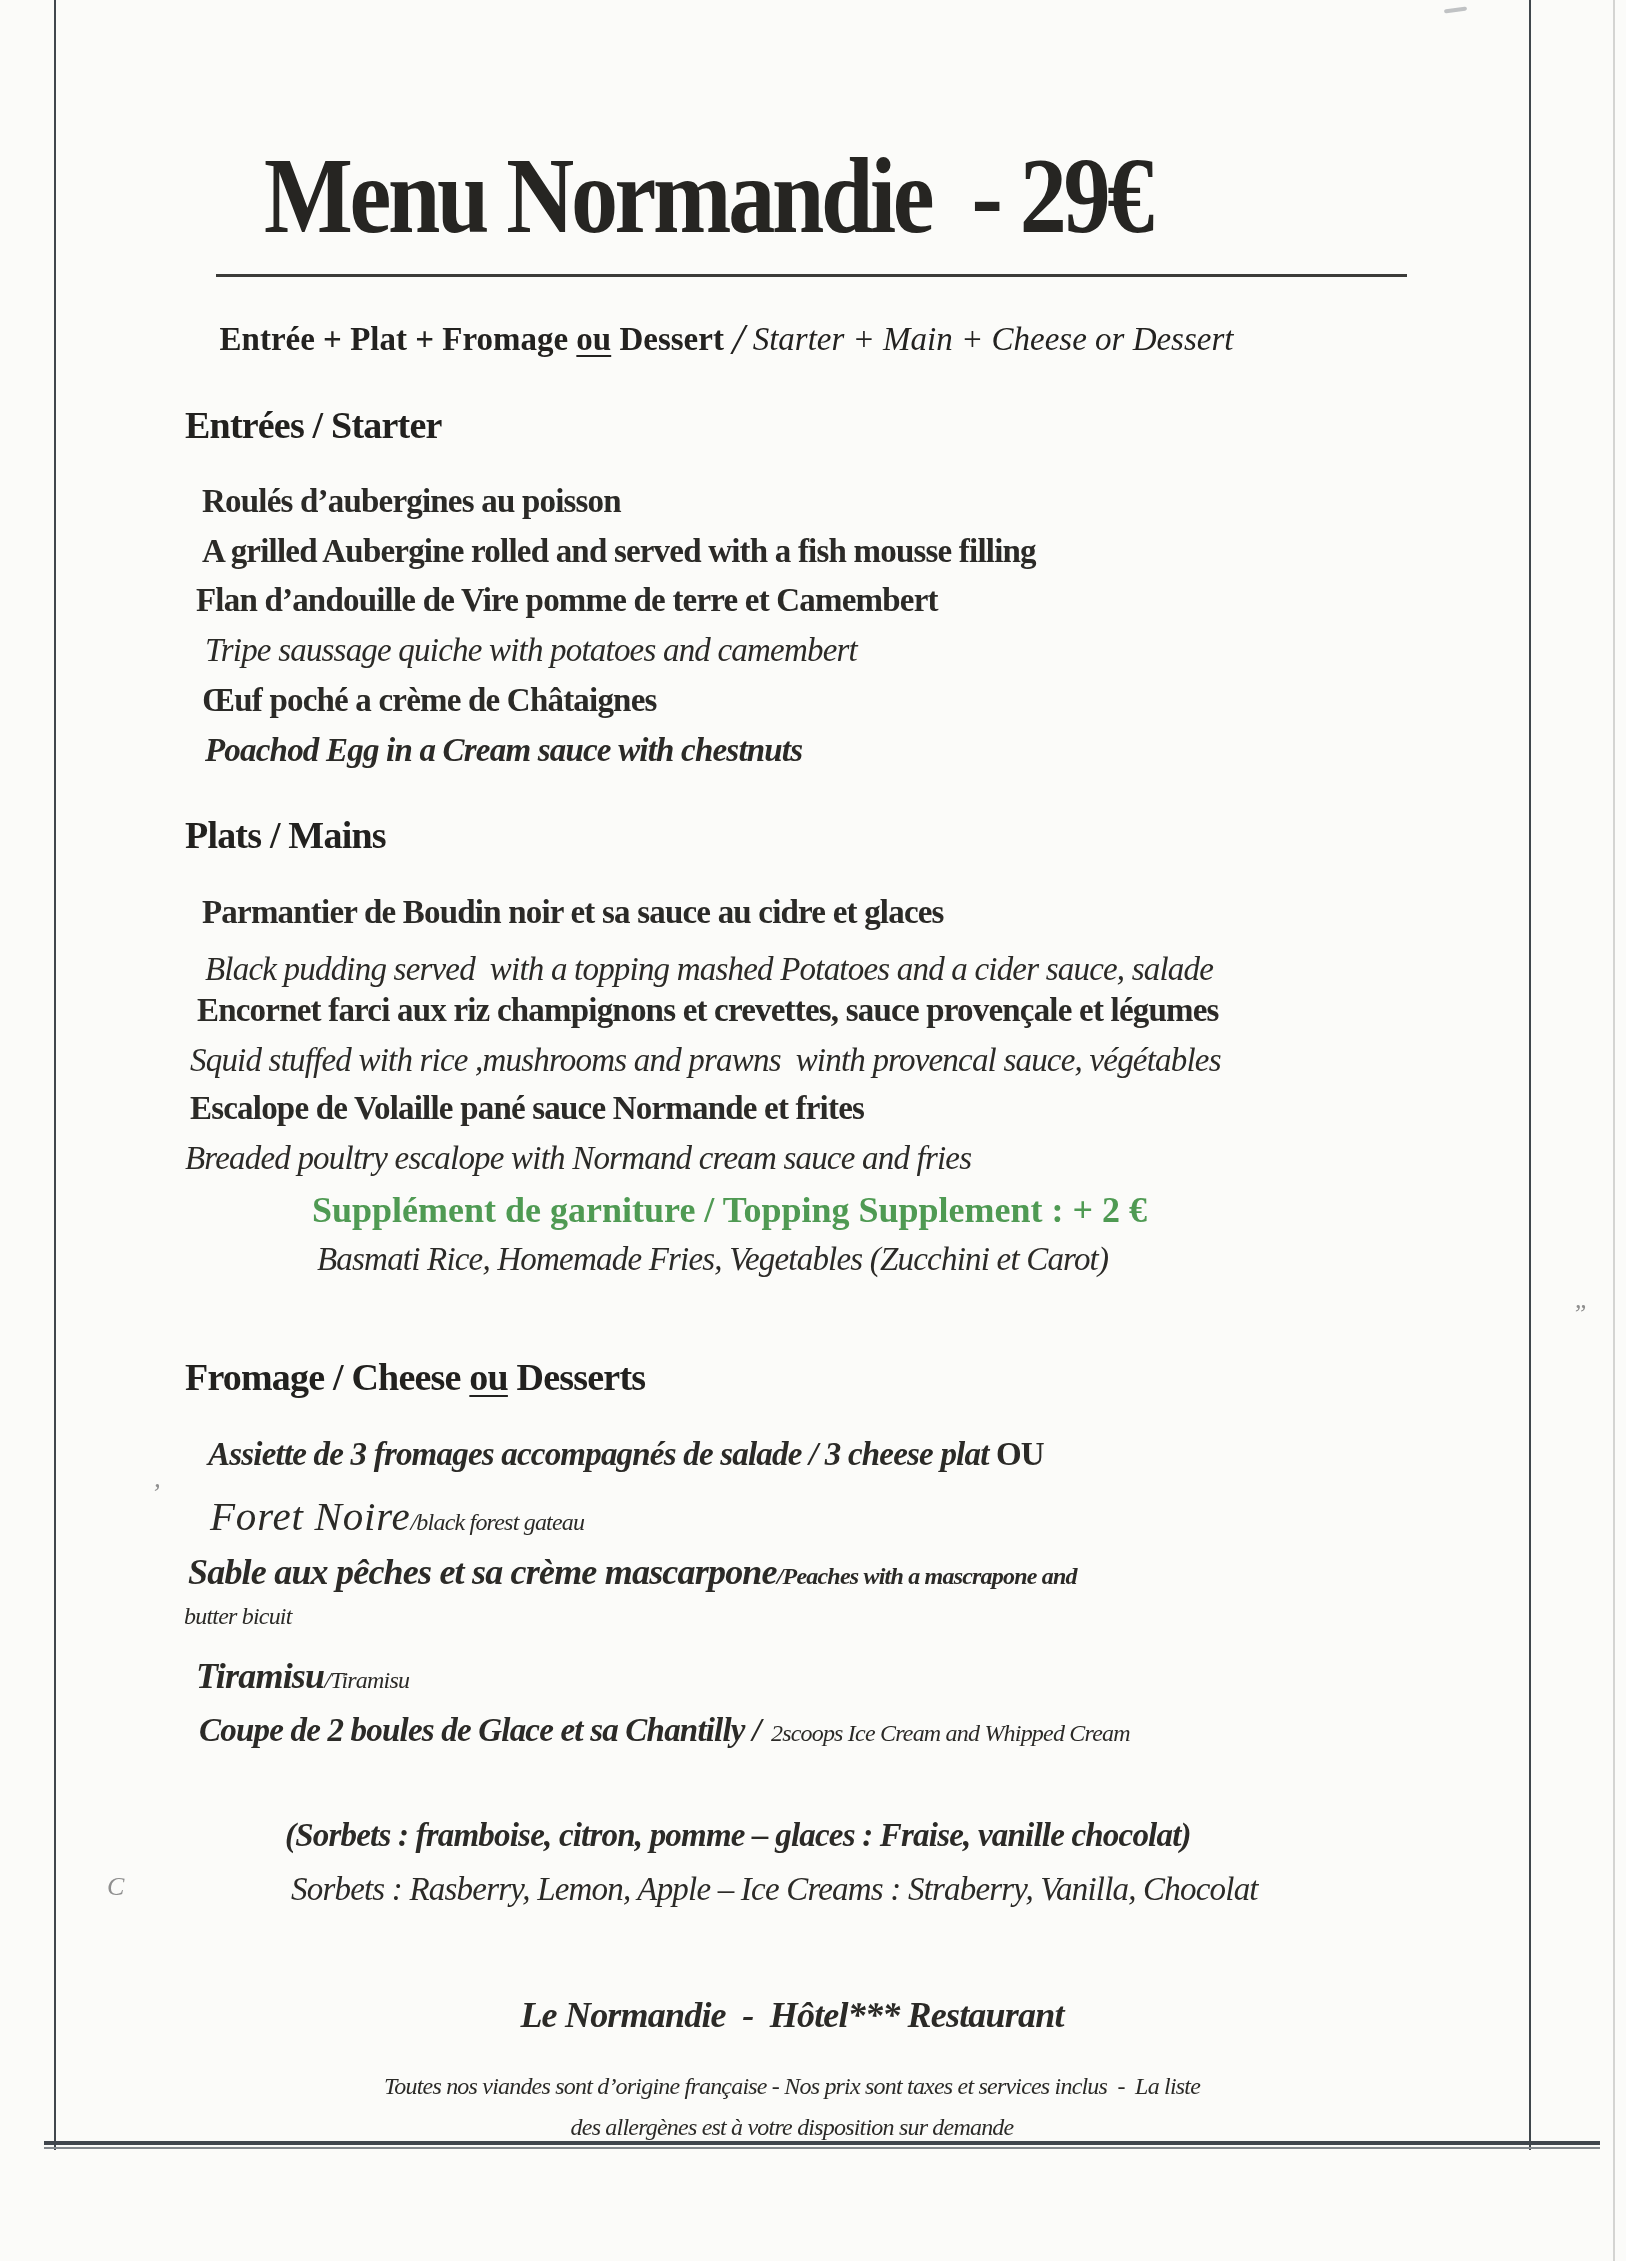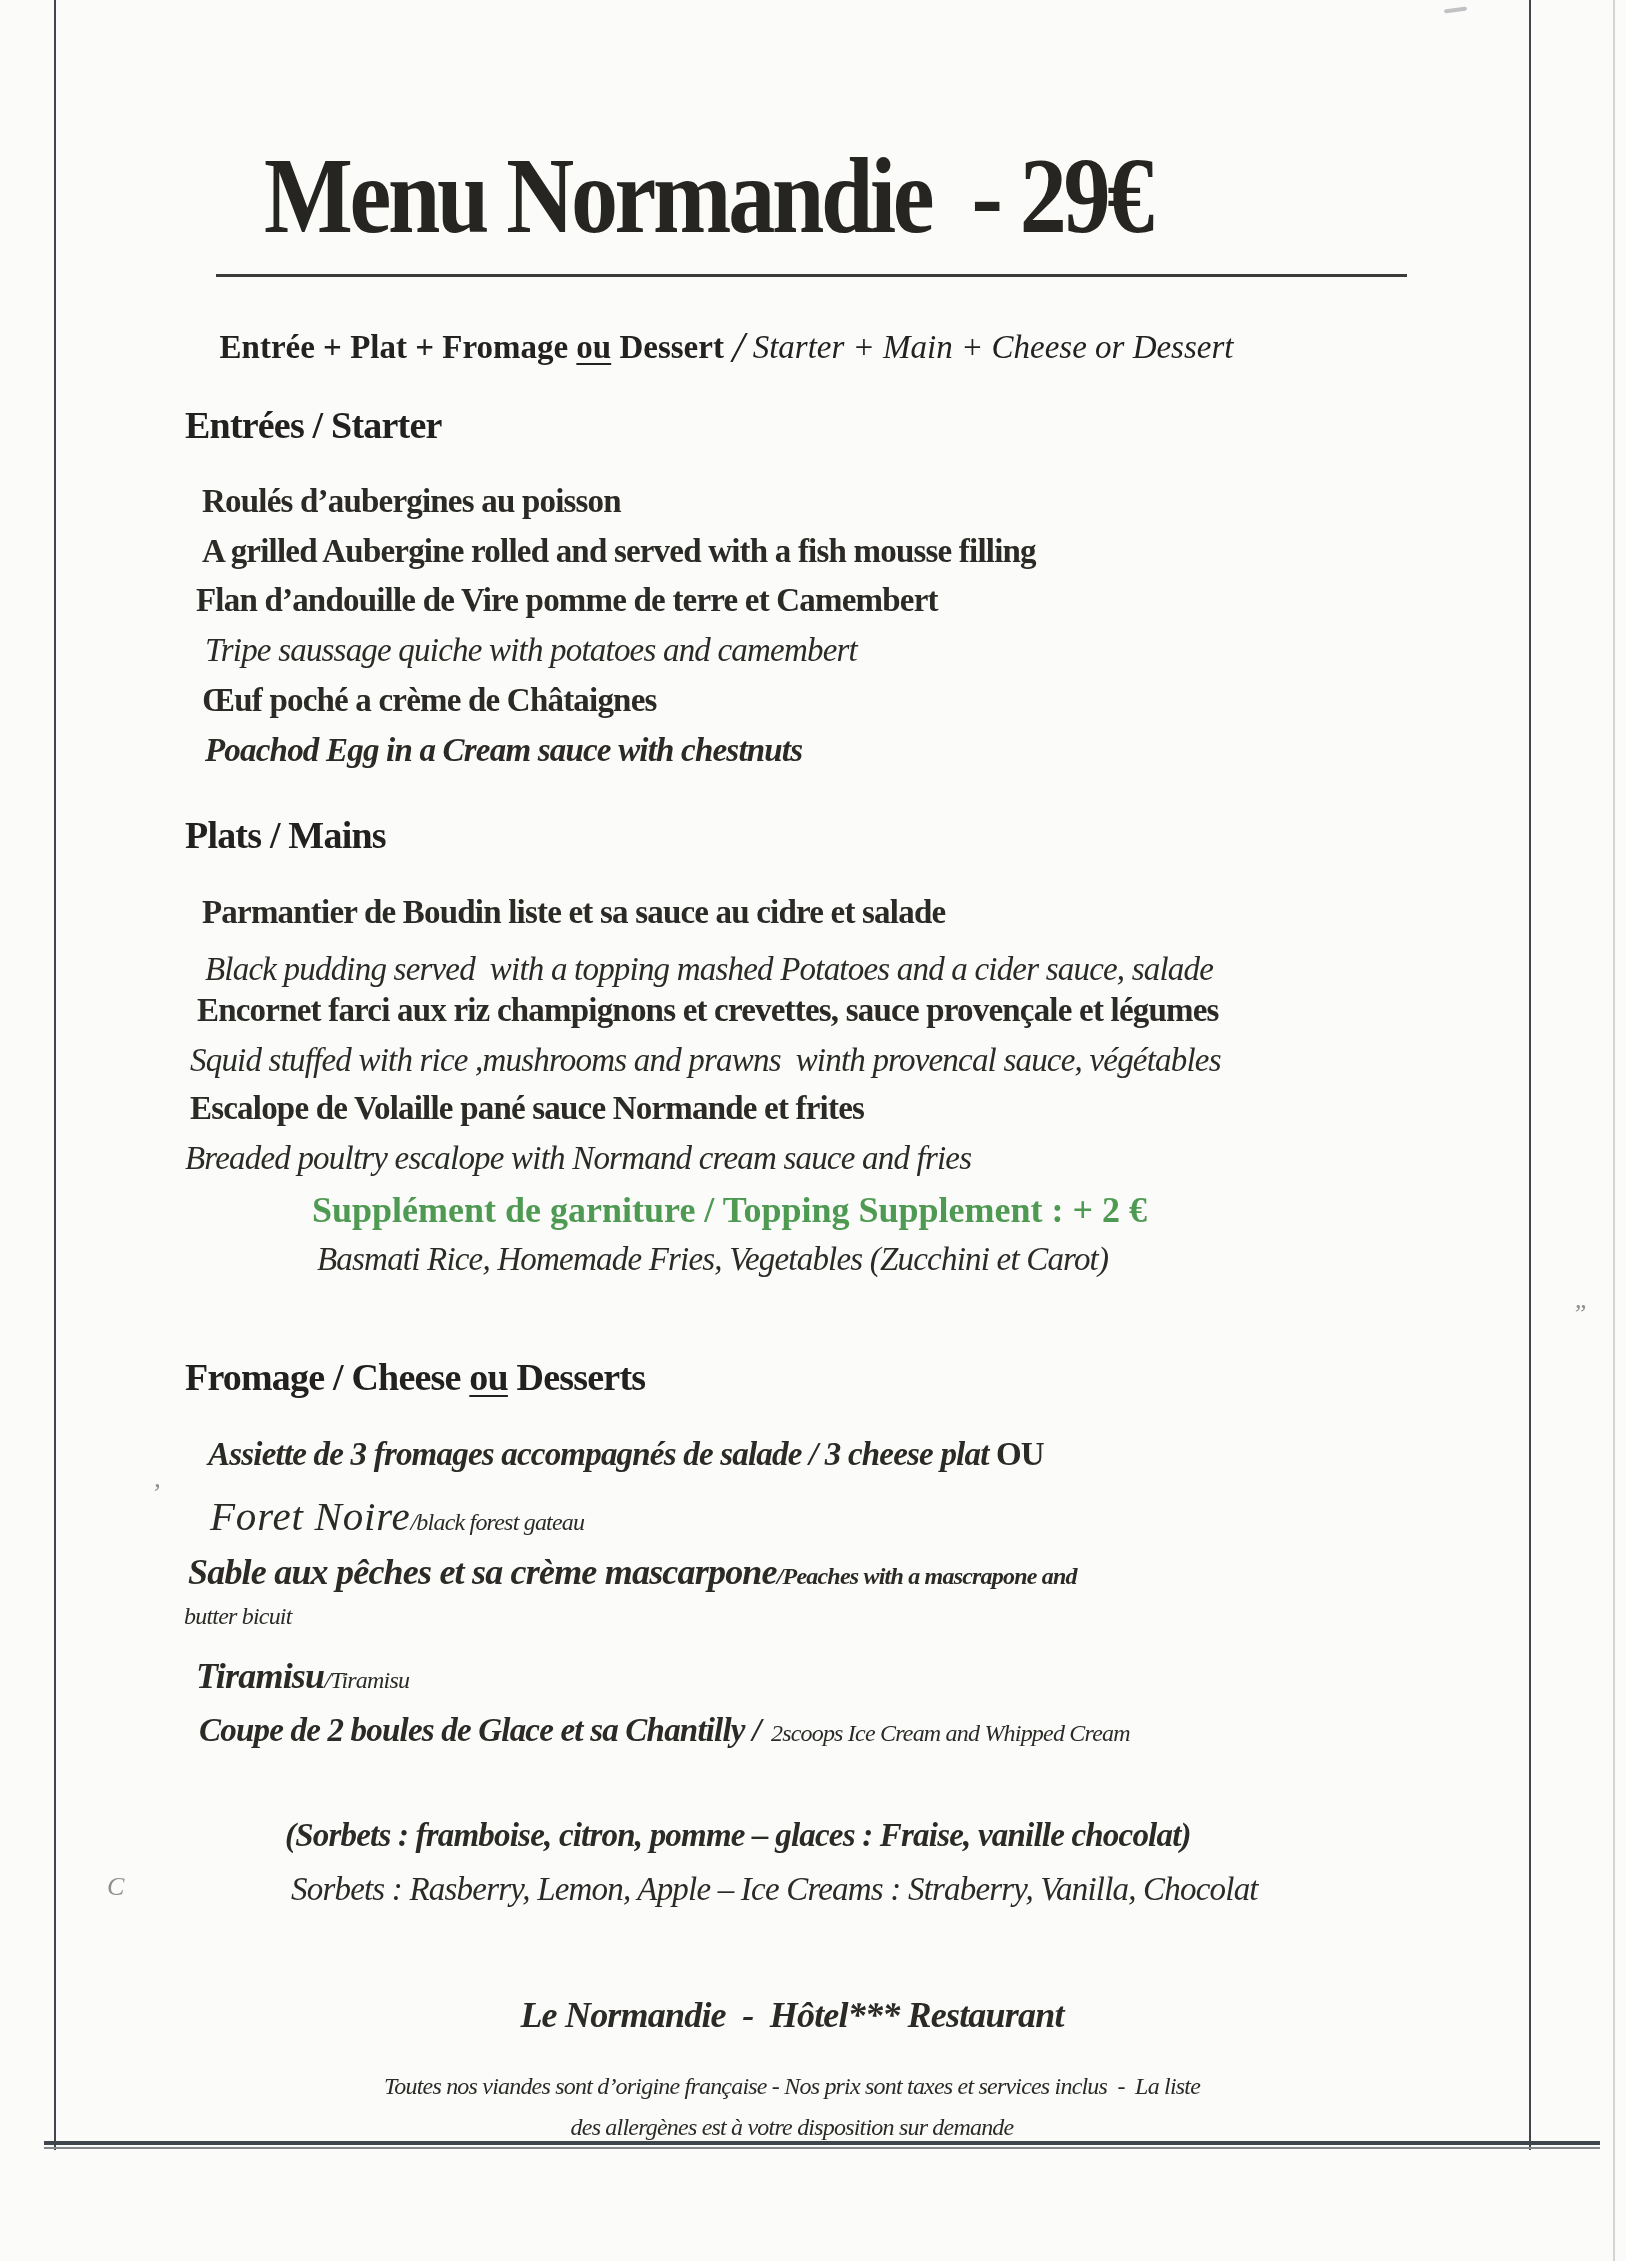--- a/index.html
+++ b/index.html
@@ -23,21 +23,21 @@
   .bottom-rule-b{position:absolute;top:2147px;left:44px;width:1556px;height:1.5px;background:#82878c;}
 
   
   .title{
     top:143px;left:264px;
     font-size:107px;font-weight:700;letter-spacing:-3.8px;
     transform:scaleX(.88);transform-origin:left top;
     color:#262522;line-height:1;
   }
   .formula{
-    top:324px;left:55px;width:1343px;text-align:center;
+    top:316px;left:55px;width:1343px;text-align:center;
     font-size:33px;color:#232220;line-height:1.1;
   }
   .formula .slash{font-size:44px;font-style:italic;vertical-align:-4.5px;font-weight:400;}
   .heading{font-size:38px;font-weight:700;letter-spacing:-0.8px;color:#22211f;line-height:1;}
   .line{font-size:33px;letter-spacing:-0.8px;line-height:1.08;}
   .b{font-weight:700;}
   .i{font-style:italic;}
   .bi{font-style:italic;font-weight:700;}
   .u{text-decoration:underline;text-decoration-thickness:2.3px;text-underline-offset:5.3px;}
   .up{font-style:normal;}
@@ -65,21 +65,21 @@
 
 <div class="abs heading" style="top:406px;left:185px;">Entrées / Starter</div>
 <div class="abs line b" style="top:484px;left:202px;">Roulés d’aubergines au poisson</div>
 <div class="abs line b" style="top:534px;left:202px;">A grilled Aubergine rolled and served with a fish mousse filling</div>
 <div class="abs line b" style="top:583px;left:196px;">Flan d’andouille de Vire pomme de terre et Camembert</div>
 <div class="abs line i" style="top:633px;left:205px;">Tripe saussage quiche with potatoes and camembert</div>
 <div class="abs line b" style="top:683px;left:202px;">Œuf poché a crème de Châtaignes</div>
 <div class="abs line bi" style="top:733px;left:205px;">Poachod Egg in a Cream sauce with chestnuts</div>
 
 <div class="abs heading" style="top:816px;left:185px;">Plats / Mains</div>
-<div class="abs line b" style="top:895px;left:202px;">Parmantier de Boudin liste et sa sauce au cidre et salade</div>
+<div class="abs line b" style="top:895px;left:202px;">Parmantier de Boudin noir et sa sauce au cidre et glaces</div>
 <div class="abs line i" style="top:944px;left:205px;margin-top:8px;">Black pudding served  with a topping mashed Potatoes and a cider sauce, salade</div>
 <div class="abs line b" style="top:993px;left:197px;">Encornet farci aux riz champignons et crevettes, sauce provençale et légumes</div>
 <div class="abs line i" style="top:1043px;left:190px;">Squid stuffed with rice ,mushrooms and prawns  winth provencal sauce, végétables</div>
 <div class="abs line b" style="top:1091px;left:190px;">Escalope de Volaille pané sauce Normande et frites</div>
 <div class="abs line i" style="top:1141px;left:185px;">Breaded poultry escalope with Normand cream sauce and fries</div>
 <div class="abs line green" style="top:1191px;left:312px;">Supplément de garniture / Topping Supplement : + 2 €</div>
 <div class="abs line i" style="top:1242px;left:317px;">Basmati Rice, Homemade Fries, Vegetables (Zucchini et Carot)</div>
 
 <div class="abs heading" style="top:1358px;left:185px;"><span>Fromage / Cheese </span><span class="u">ou</span><span> Desserts</span></div>
 

